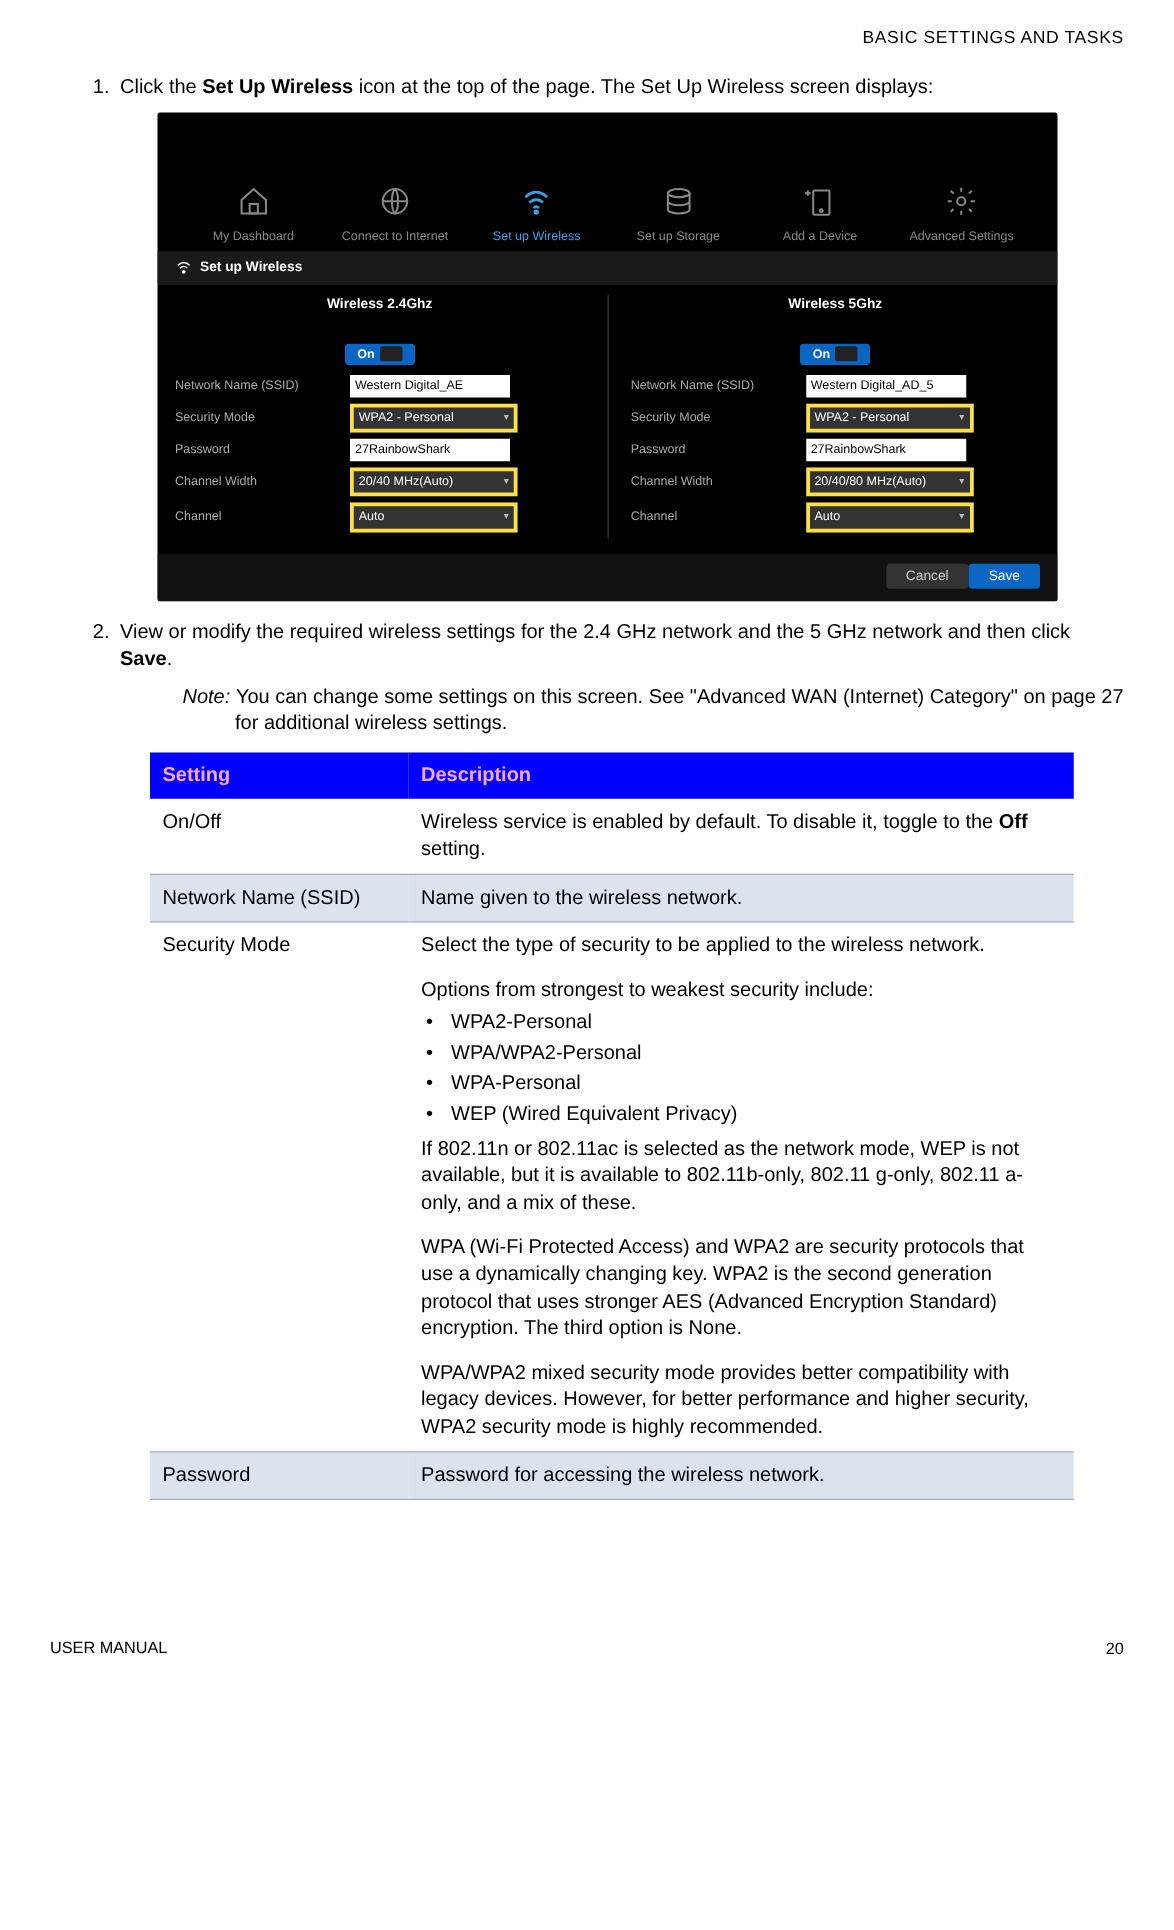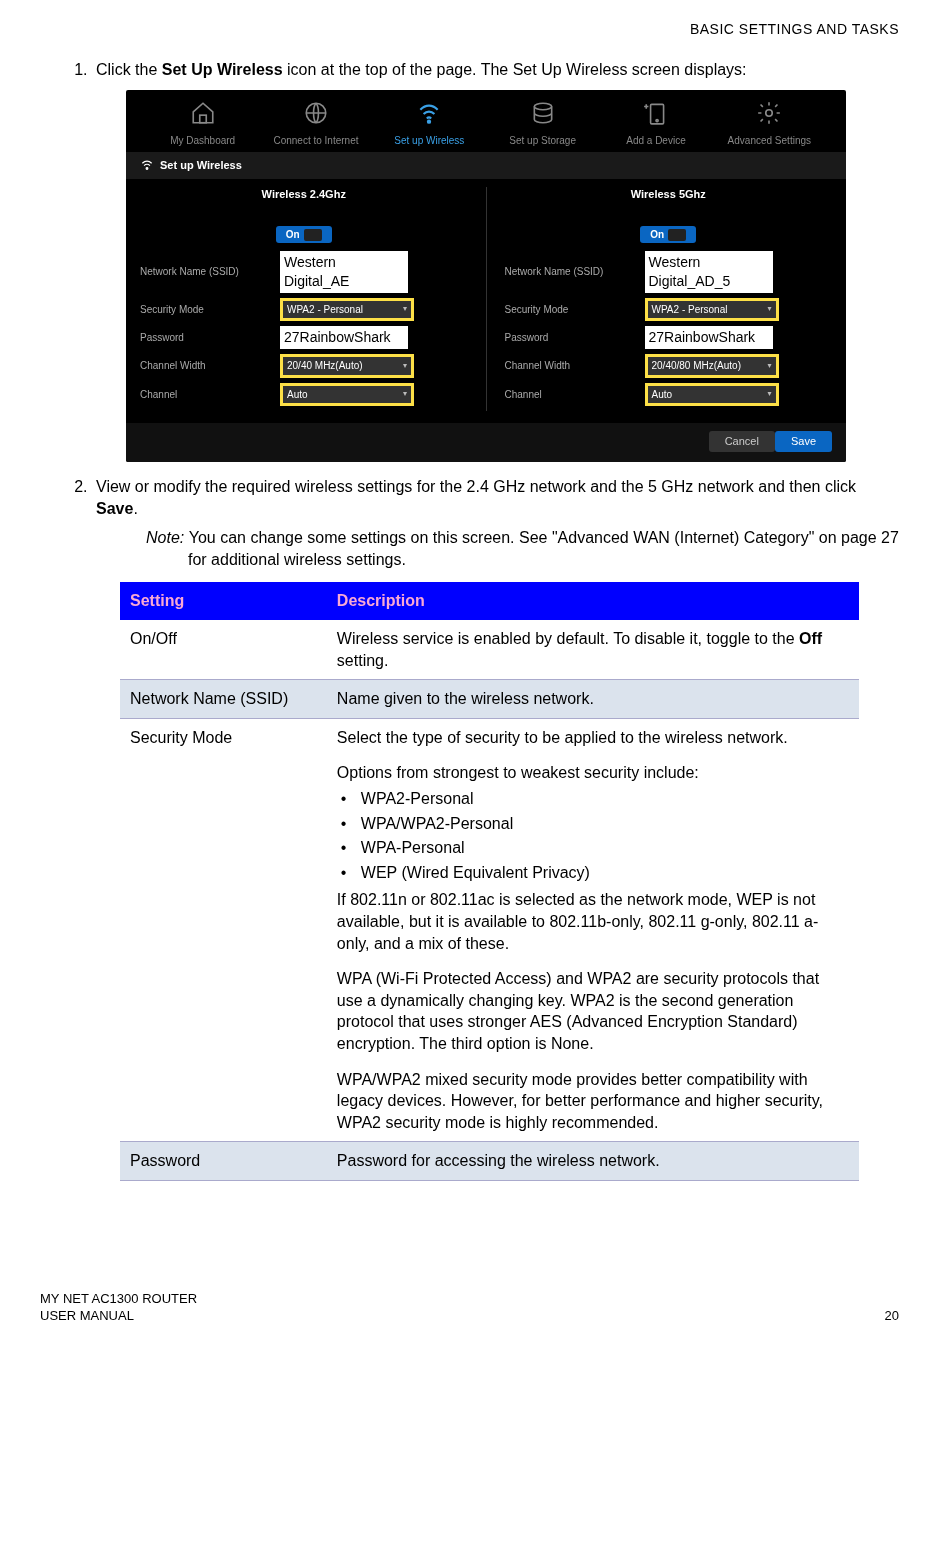--- a/index.html
+++ b/index.html
@@ -21,34 +21,34 @@
   ol.main > li { margin-bottom: 14px; padding-left: 4px; }
   .screenshot {
     background: #000;
     color: #ccc;
     margin: 10px 0 14px 30px;
     width: 720px;
     font-size: 11px;
     border-radius: 2px;
     overflow: hidden;
   }
-  .ss-nav { display:flex; justify-content:space-around; padding:10px 20px 4px; }
+  .ss-nav { display:flex; justify-content:space-around; padding:10px 20px 4px;margin-top:48px; }
   .ss-nav-item { text-align:center; color:#888; flex:1; }
   .ss-nav-item.active { color:#3aa0e6; }
   .ss-nav-label { display:block; font-size:10px; margin-top:4px; }
   .ss-svg { width:28px; height:26px; }
   .ss-subtitle { background:#1a1a1a; padding:6px 14px; font-weight:bold; color:#fff; display:flex; align-items:center; gap:6px; }
   .ss-body { display:flex; padding:8px 14px 12px; gap:18px; }
   .ss-col { flex:1; }
   .ss-colhead { display:flex; align-items:center; gap:24px; margin-bottom:8px; color:#fff; font-weight:bold;flex-direction:column; }
   .ss-toggle { background:#0a66c2; color:#fff; padding:2px 10px; border-radius:3px; font-size:10px; position:relative; }
   .ss-toggle::after{content:"";display:inline-block;width:18px;height:12px;background:#222;vertical-align:middle;margin-left:4px;border-radius:2px;}
   .ss-row { display:flex; align-items:center; margin:5px 0; gap:10px; }
   .ss-label { width:130px; color:#aaa; font-size:10px; }
-  .ss-input { background:#fff; color:#000; padding:2px 4px; font-size:14px; width:120px; }
+  .ss-input { background:#fff; color:#000; padding:2px 4px; font-size:10px; width:120px; }
   .ss-select { background:#333; color:#fff; padding:2px 4px; font-size:10px; width:120px; display:flex; justify-content:space-between; align-items:center; border:3px solid #fde047;}
   .ss-chev { font-size:8px; color:#bbb; }
   .ss-footer { display:flex; justify-content:flex-end; gap:0; padding:8px 14px 10px; background:#111;}
   .ss-btn { padding:3px 16px; border-radius:3px; font-size:11px; }
   .ss-btn-cancel { background:#333; color:#ccc; }
   .ss-btn-save { background:#0a66c2; color:#fff; }
   .note { margin:8px 0 12px 50px; font-style:italic; text-indent:-42px; padding-left:42px; }
   .note-label { font-style:italic; }
   table.settings { border-collapse:collapse; width:92%; margin-left:24px; margin-top:6px; }
   table.settings th { background:#0000ff; color:#f9a8d4; text-align:left; padding:8px 10px; font-weight:bold; }
@@ -248,17 +248,16 @@
         <td>Password</td>
         <td>Password for accessing the wireless network.</td>
       </tr>
     </tbody>
       </table>
   </li>
 </ol>
 
 <div class="footer">
   <div class="footer-left">
-    <div>MY NET AC1300 ROUTER</div>
     <div>USER MANUAL</div>
   </div>
   <div class="footer-right">20</div>
 </div>
 
 </body></html>

